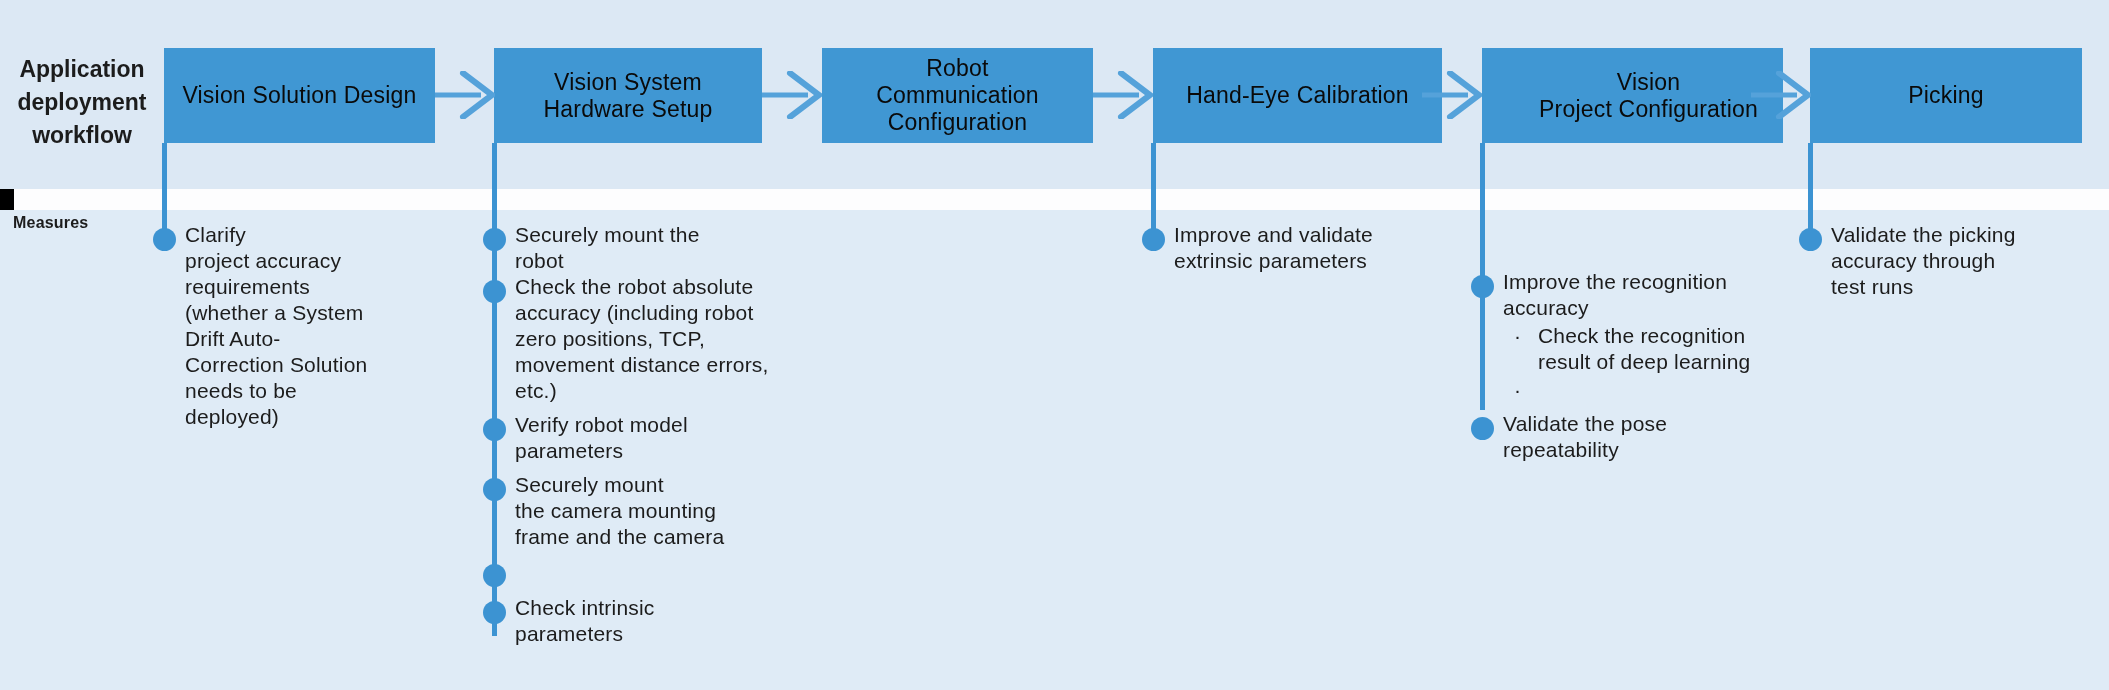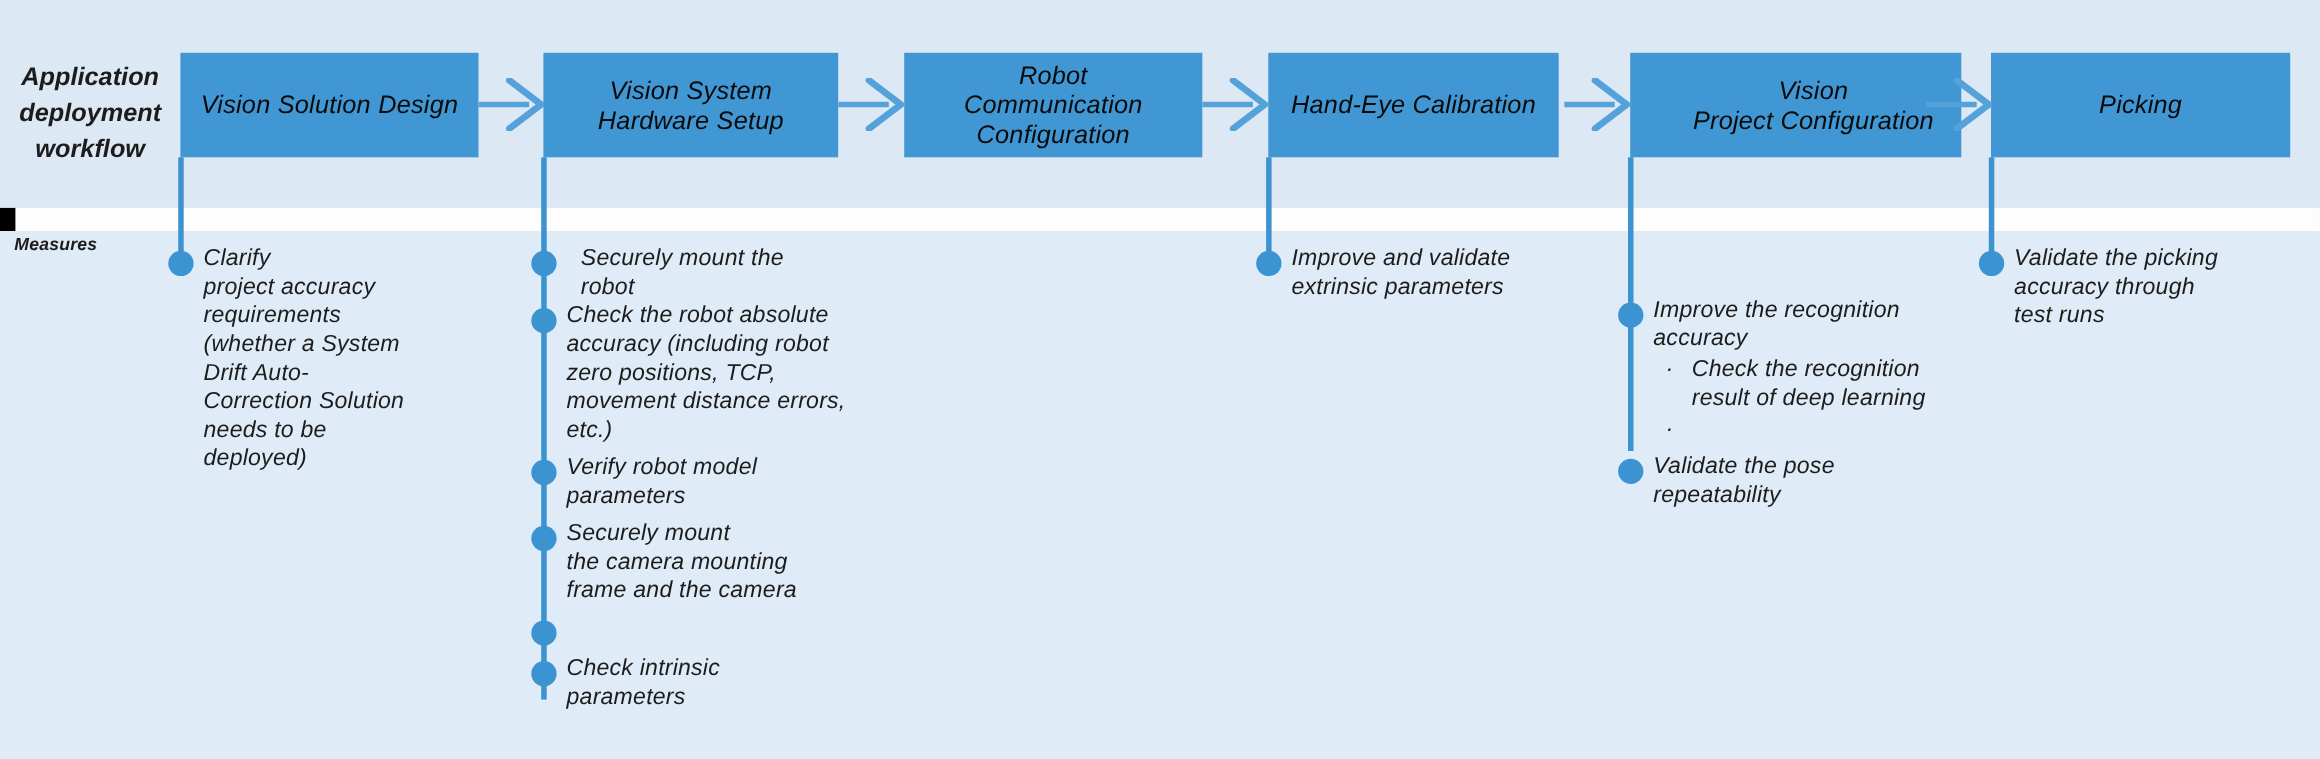--- a/index.html
+++ b/index.html
@@ -9,21 +9,20 @@
     --box_fill:#4097d3;
     --arrow:#55a2da;
     --connector:#3c93d2;
     --text:#1c1c1c;
   }
   html,body{margin:0;padding:0;}
   body{font-family:"Liberation Sans","DejaVu Sans",sans-serif;}
   .canvas{
     position:relative;width:2109px;height:690px;overflow:hidden;
     background:var(--background_bottom);
-    font-style:italic;
   }
   .top-region{position:absolute;left:0;top:0;width:2109px;height:189px;background:var(--background_top);}
   .band{position:absolute;left:0;top:189px;width:2109px;height:21px;background:var(--band);}
   .band-marker{position:absolute;left:0;top:189px;width:14px;height:21px;background:#000;}
 
   .axis-label{
     position:absolute;left:0;top:53px;width:164px;
     text-align:center;font-weight:700;font-size:23px;line-height:33px;
     color:var(--text);white-space:pre-line;
   }
@@ -37,33 +36,33 @@
     display:flex;align-items:center;justify-content:center;
     text-align:center;font-size:23px;line-height:27px;color:#0a0a0a;
     white-space:pre-line;letter-spacing:.2px;
   }
   .arrow{position:absolute;top:71px;width:60px;height:48px;}
 
   .connector{position:absolute;width:5px;background:var(--connector);}
 
   .measures-col{position:absolute;top:222px;font-size:21px;line-height:26px;color:var(--text);letter-spacing:.2px;}
   .measure-item{display:flex;align-items:flex-start;margin-bottom:8px;}
-  .measure-item.tight{margin-bottom:0;gap:13px;}
+  .measure-item.tight{margin-bottom:0;}
   .dot{flex:0 0 23px;width:23px;height:23px;border-radius:50%;background:var(--connector);margin-top:6px;}
   .m-body{margin-left:9px;}
   .m-text{white-space:pre-line;}
   .sub-item{display:flex;margin-top:2px;margin-left:11px;}
   .sub-marker{width:24px;text-align:left;color:var(--text);}
   .sub-text{white-space:pre-line;}
 
   
   .s0{left:164px;width:271px;}
   .s1{left:494px;width:268px;}
   .s2{left:822px;width:271px;}
-  .s3{left:1153px;width:264px;}
+  .s3{left:1153px;width:289px;}
   .s4{left:1482px;width:269px;padding-left:32px;}
   .s5{left:1810px;width:272px;}
   .a0{left:435px;} .a1{left:762px;} .a2{left:1093px;} .a3{left:1422px;} .a4{left:1751px;}
   .c0{left:162px;top:143px;height:97px;}
   .c1{left:492px;top:143px;height:493px;}
   .c3{left:1151px;top:143px;height:97px;}
   .c4{left:1480px;top:143px;height:267px;}
   .c5{left:1808px;top:143px;height:99px;}
   .mc0{left:153px;width:300px;}
   .mc1{left:483px;width:370px;}

